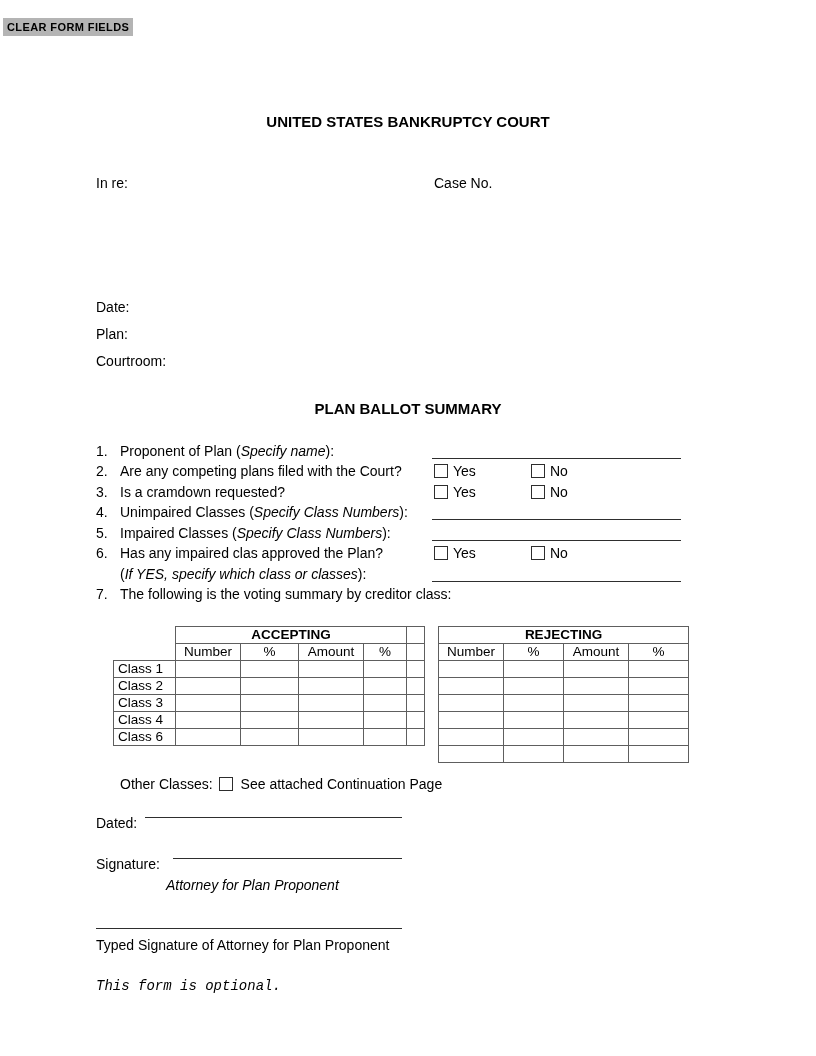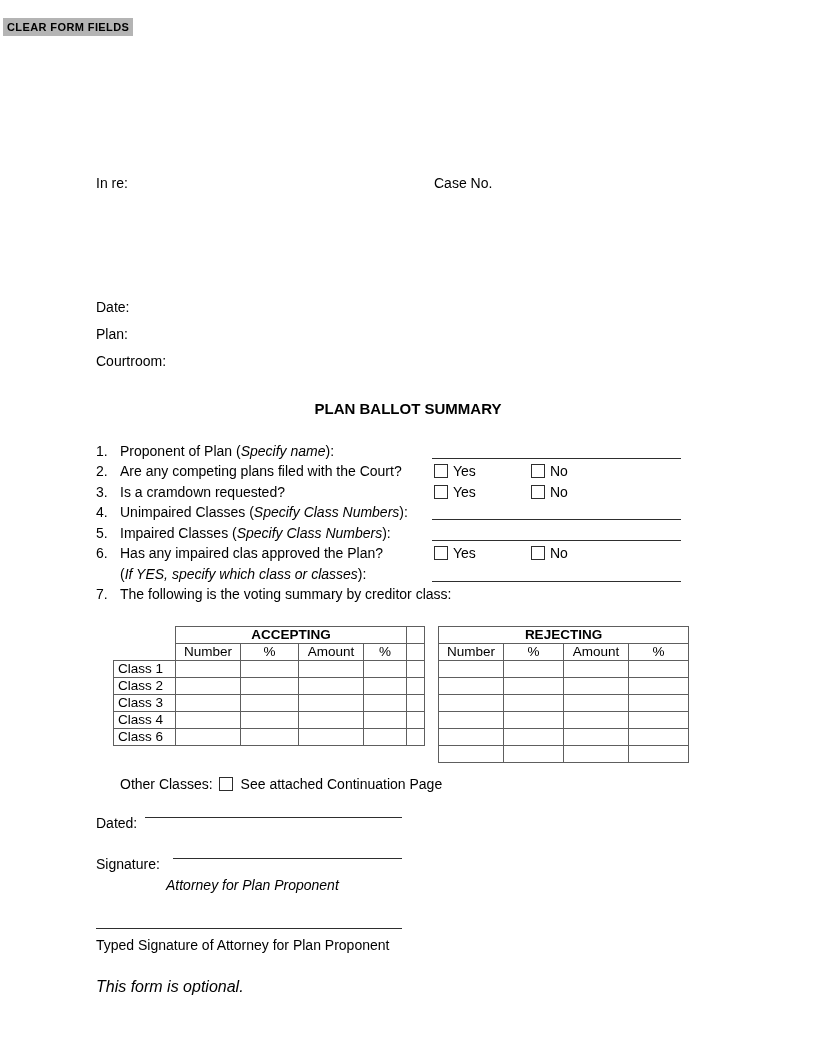--- a/index.html
+++ b/index.html
@@ -43,30 +43,31 @@
   .vtable td.rowlbl { text-align:left; }
 
   .inline-cb {
     display:inline-block; width:14px; height:14px;
     border:1.5px solid #2d2d2d; background:#fff;
     vertical-align:-2px; margin:0 8px 0 6px;
   }
   .fill-line { position:absolute; border-bottom:1px solid #2e2e2e; height:17px; }
   .footnote {
     position:absolute; left:96px; top:962px;
-    font-family:Liberation Sans, sans-serif; font-style:italic; font-size:16px;
+    font-family:Liberation Mono, monospace; font-style:italic; font-size:14px;
   }
 </style>
 </head>
 <body>
 
 <div class="page">
 
   <button class="clear-btn">CLEAR FORM FIELDS</button>
 
+  <div class="center-line" style="top:97px;">UNITED STATES BANKRUPTCY COURT</div>
 
   <div class="lbl" style="left:96px;  top:159px;">In re:</div>
   <div class="lbl" style="left:434px; top:159px;">Case No.</div>
 
   <div class="lbl" style="left:96px; top:283px;">Date:</div>
   <div class="lbl" style="left:96px; top:310px;">Plan:</div>
   <div class="lbl" style="left:96px; top:337px;">Courtroom:</div>
 
   <div class="center-line" style="top:384px;">PLAN BALLOT SUMMARY</div>
 

